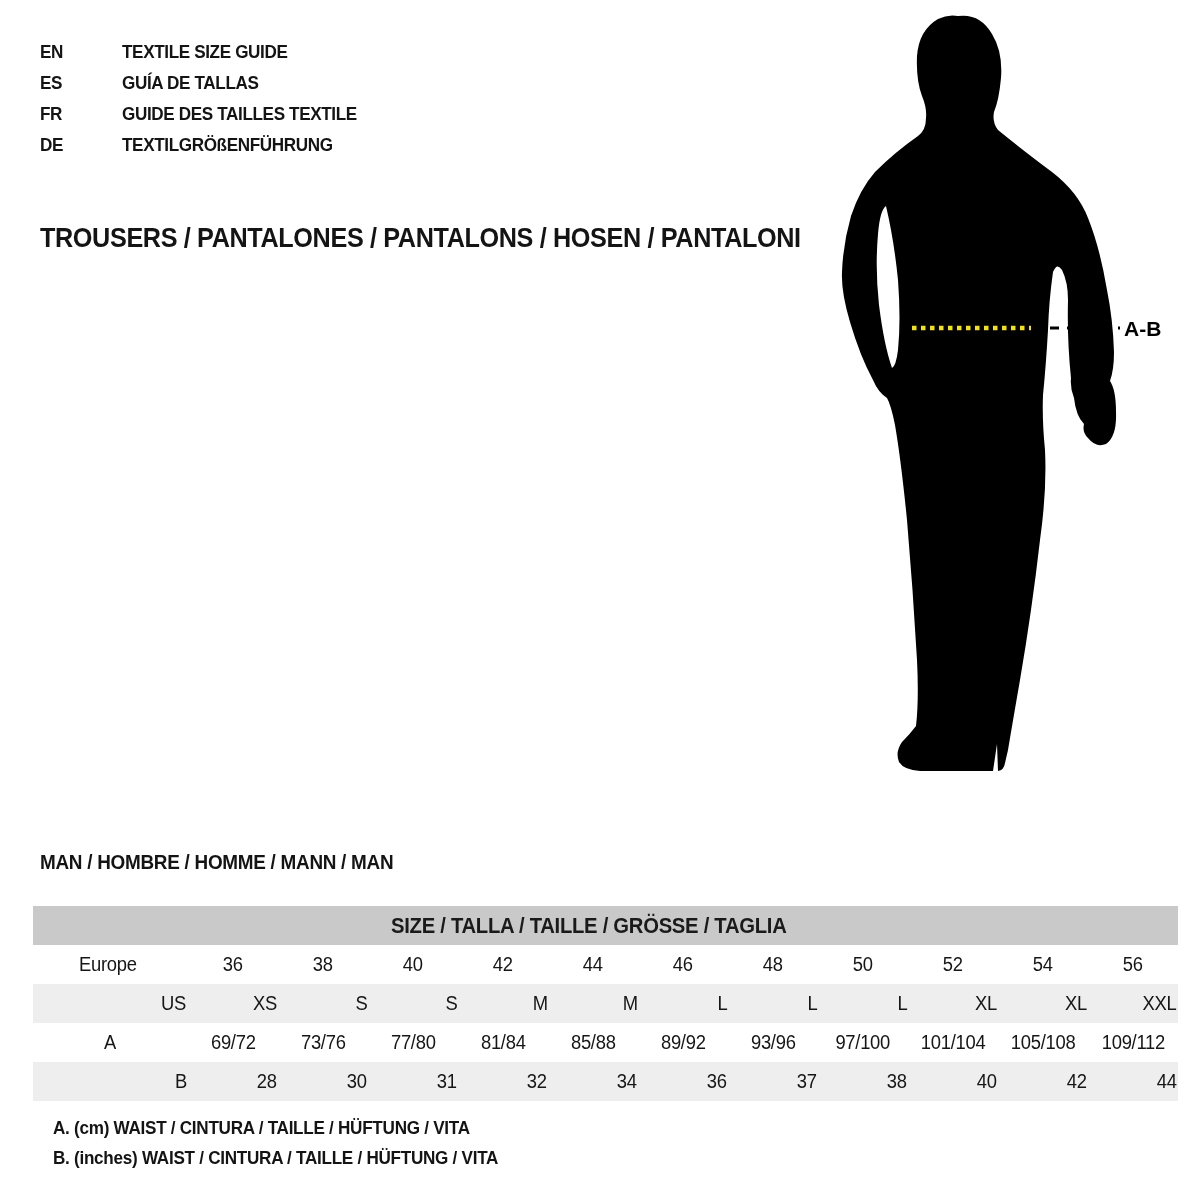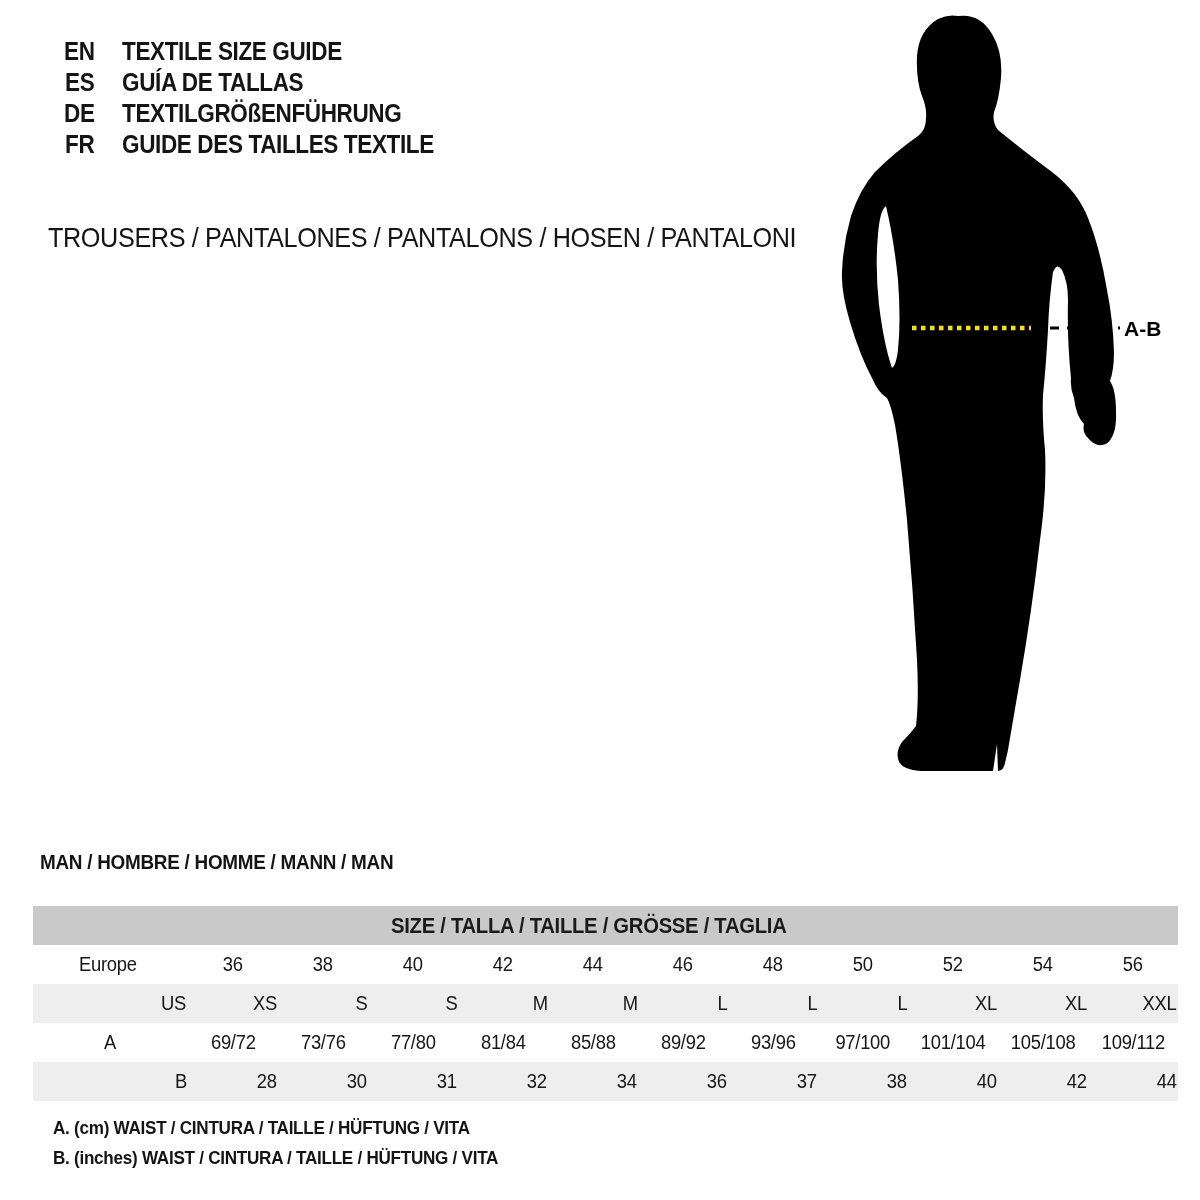--- a/index.html
+++ b/index.html
@@ -10,26 +10,26 @@
     position: relative;
     overflow: hidden;
   }
   .canvas { position: absolute; left: 0; top: 0; width: 1200px; height: 1200px; background: #fff; }
 
   
   .cnd { display: inline-block; transform: scaleX(0.90); transform-origin: left center; white-space: nowrap; }
 
   
   .lang-block { position: absolute; left: 40px; top: 36px; }
-  .lang-row { display: flex; font-weight: bold; font-size: 25px; line-height: 31px; letter-spacing: -0.4px; text-align: center; }
+  .lang-row { display: flex; font-weight: bold; font-size: 19px; line-height: 31px; letter-spacing: -0.4px; }
   .lang-code { width: 82px; flex: 0 0 82px; }
 
   .category-title {
-    position: absolute; left: 48px; top: 221px;
-    font-size: 28px; font-weight: normal; letter-spacing: -0.4px; line-height: 34px;
+    position: absolute; left: 40px; top: 221px;
+    font-size: 28px; font-weight: bold; letter-spacing: -0.4px; line-height: 34px;
   }
 
   
   .figure-wrap { position: absolute; left: 820px; top: 0; width: 360px; height: 800px; }
 
   .man-title {
     position: absolute; left: 40px; top: 849px;
     font-size: 21px; font-weight: bold; letter-spacing: -0.3px; line-height: 26px;
   }
 
@@ -63,26 +63,26 @@
   <div class="lang-block">
     <div class="lang-row">
       <span class="lang-code"><span class="cnd">EN</span></span>
       <span class="cnd">TEXTILE SIZE GUIDE</span>
     </div>
     <div class="lang-row">
       <span class="lang-code"><span class="cnd">ES</span></span>
       <span class="cnd">GUÍA DE TALLAS</span>
     </div>
     <div class="lang-row">
+      <span class="lang-code"><span class="cnd">FR</span></span>
+      <span class="cnd">GUIDE DES TAILLES TEXTILE</span>
+    </div>
+    <div class="lang-row">
       <span class="lang-code"><span class="cnd">DE</span></span>
       <span class="cnd">TEXTILGRÖßENFÜHRUNG</span>
-    </div>
-    <div class="lang-row">
-      <span class="lang-code"><span class="cnd">FR</span></span>
-      <span class="cnd">GUIDE DES TAILLES TEXTILE</span>
     </div>
   </div>
 
   <div class="category-title">
     <span class="cnd">TROUSERS / PANTALONES / PANTALONS / HOSEN / PANTALONI</span>
   </div>
 
   <div class="figure-wrap">
     <svg width="360" height="800" viewBox="0 0 360 800" xmlns="http://www.w3.org/2000/svg">
 

